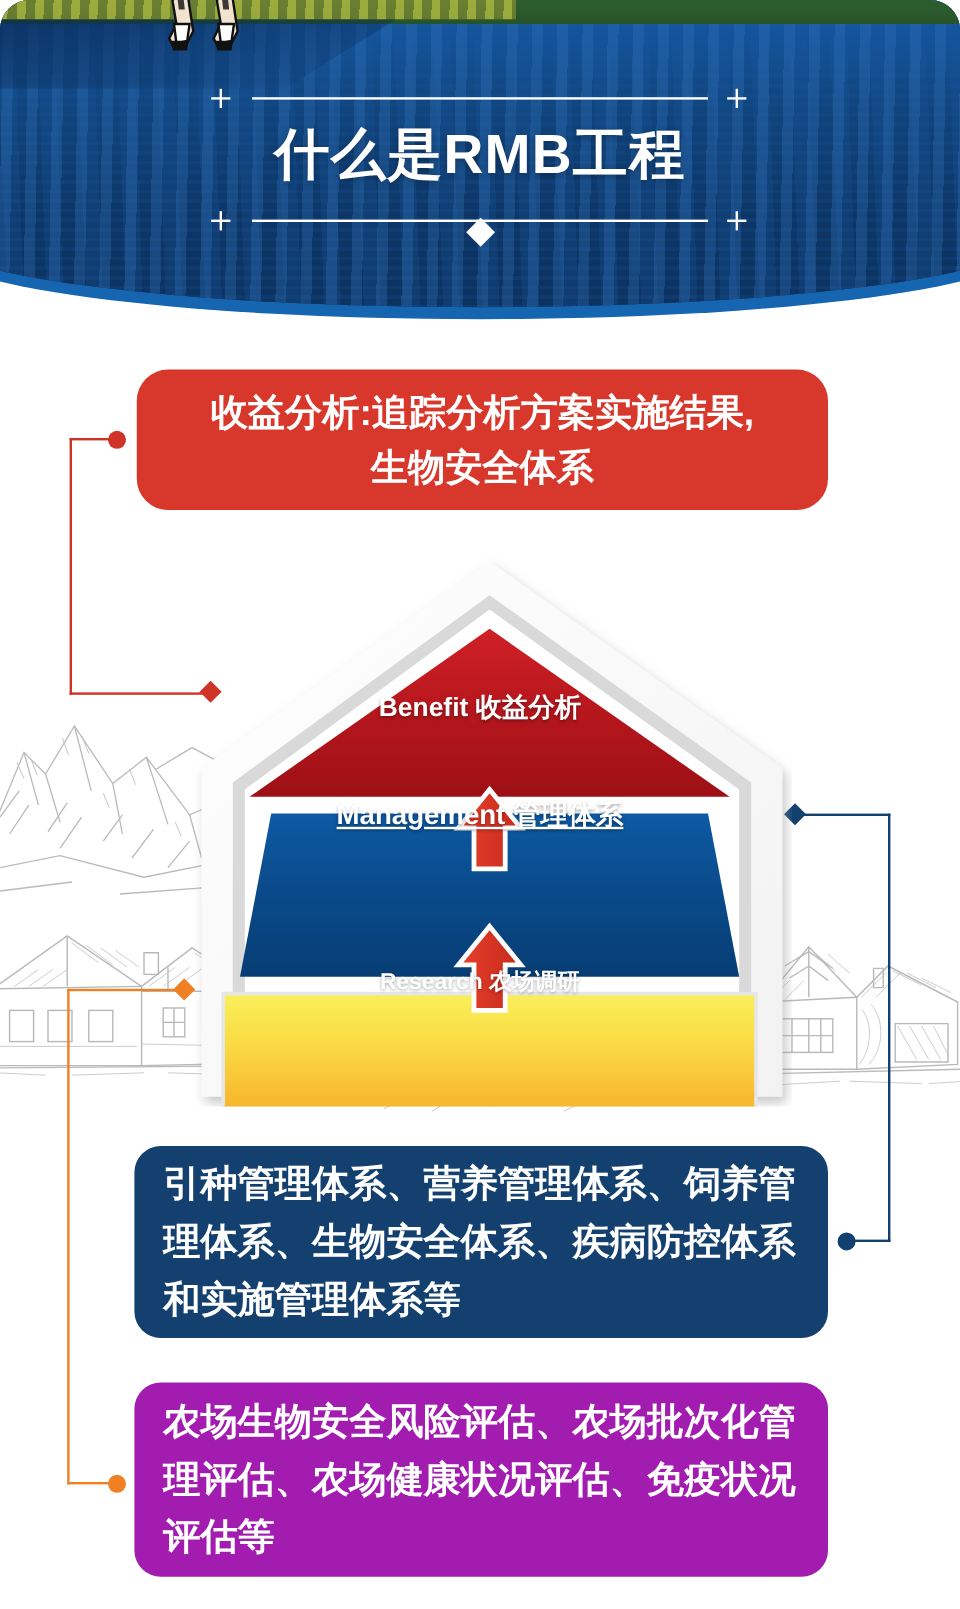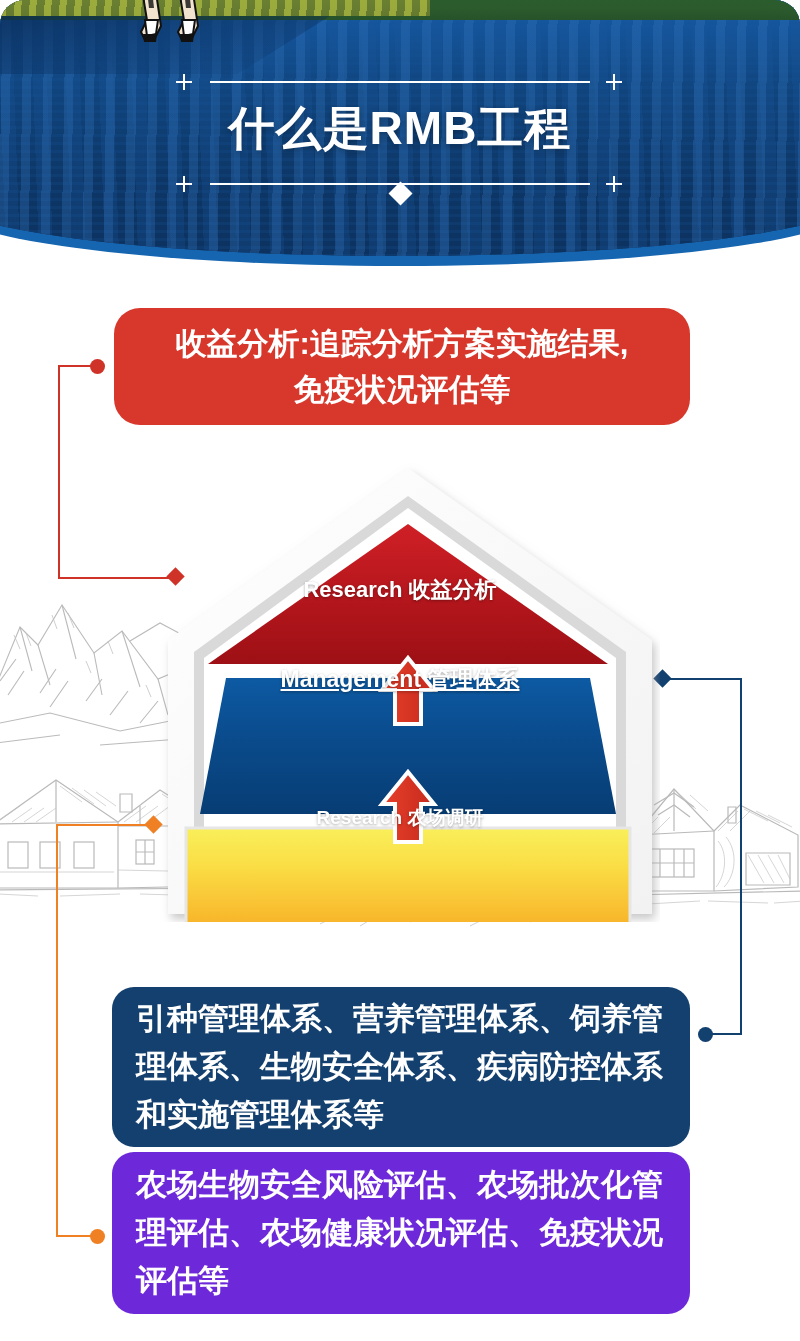--- a/index.html
+++ b/index.html
@@ -104,25 +104,25 @@
   }
   .box-red{
     left:114px;top:308px;width:576px;height:117px;
     background:#d8372b;border-radius:26px;
     font-size:31px;line-height:46px;padding:6px 20px;
   }
   .box-blue{
     left:112px;top:955px;width:578px;height:160px;
     background:#13406e;border-radius:22px;
     font-size:31px;line-height:48px;padding:8px 24px;
-    justify-content:flex-start;text-align:left;margin-top:32px;
+    justify-content:flex-start;text-align:left;
   }
   .box-orange{
     left:112px;top:1152px;width:578px;height:162px;
-    background:#6d28d9;border-radius:22px;
+    background:#a21caf;border-radius:22px;
     font-size:31px;line-height:48px;padding:8px 24px;
     justify-content:flex-start;text-align:left;
   }
   .box-red .txt{display:block;width:100%;}
 
   
   .house{position:absolute;left:160px;top:462px;width:500px;height:460px;}
   .house svg{display:block;}
   .lbl{
     position:absolute;color:#fff;font-weight:bold;
@@ -315,28 +315,28 @@
       <rect x="26" y="366" width="444" height="168" fill="url(#gBase)"></rect>
       <rect x="26" y="366" width="444" height="168" fill="none" stroke="#e6e6e6" stroke-width="3"></rect>
 
       <g fill="url(#gArrow)" stroke="#ffffff" stroke-width="4">
         <path d="M248 196 L274 228 L261 228 L261 262 L235 262 L235 228 L222 228 Z"></path>
         <path d="M248 310 L274 342 L261 342 L261 380 L235 380 L235 342 L222 342 Z"></path>
       </g>
     </svg>
   </div>
 
-  <div class="lbl lbl-benefit">Research 收益分析</div>
+  <div class="lbl lbl-benefit">Benefit 收益分析</div>
   <div class="lbl lbl-manage">Management 管理体系</div>
   <div class="lbl lbl-research">Research 农场调研</div>
 
   <div class="box box-red">
     <span class="txt">
       <span>收益分析:追踪分析方案实施结果,</span><br>
-      <span>免疫状况评估等</span>
+      <span>生物安全体系</span>
     </span>
   </div>
 
   <div class="box box-blue">
     <span>引种管理体系、营养管理体系、饲养管理体系、生物安全体系、疾病防控体系和实施管理体系等</span>
   </div>
 
   <div class="box box-orange">
     <span>农场生物安全风险评估、农场批次化管理评估、农场健康状况评估、免疫状况评估等</span>
   </div>

